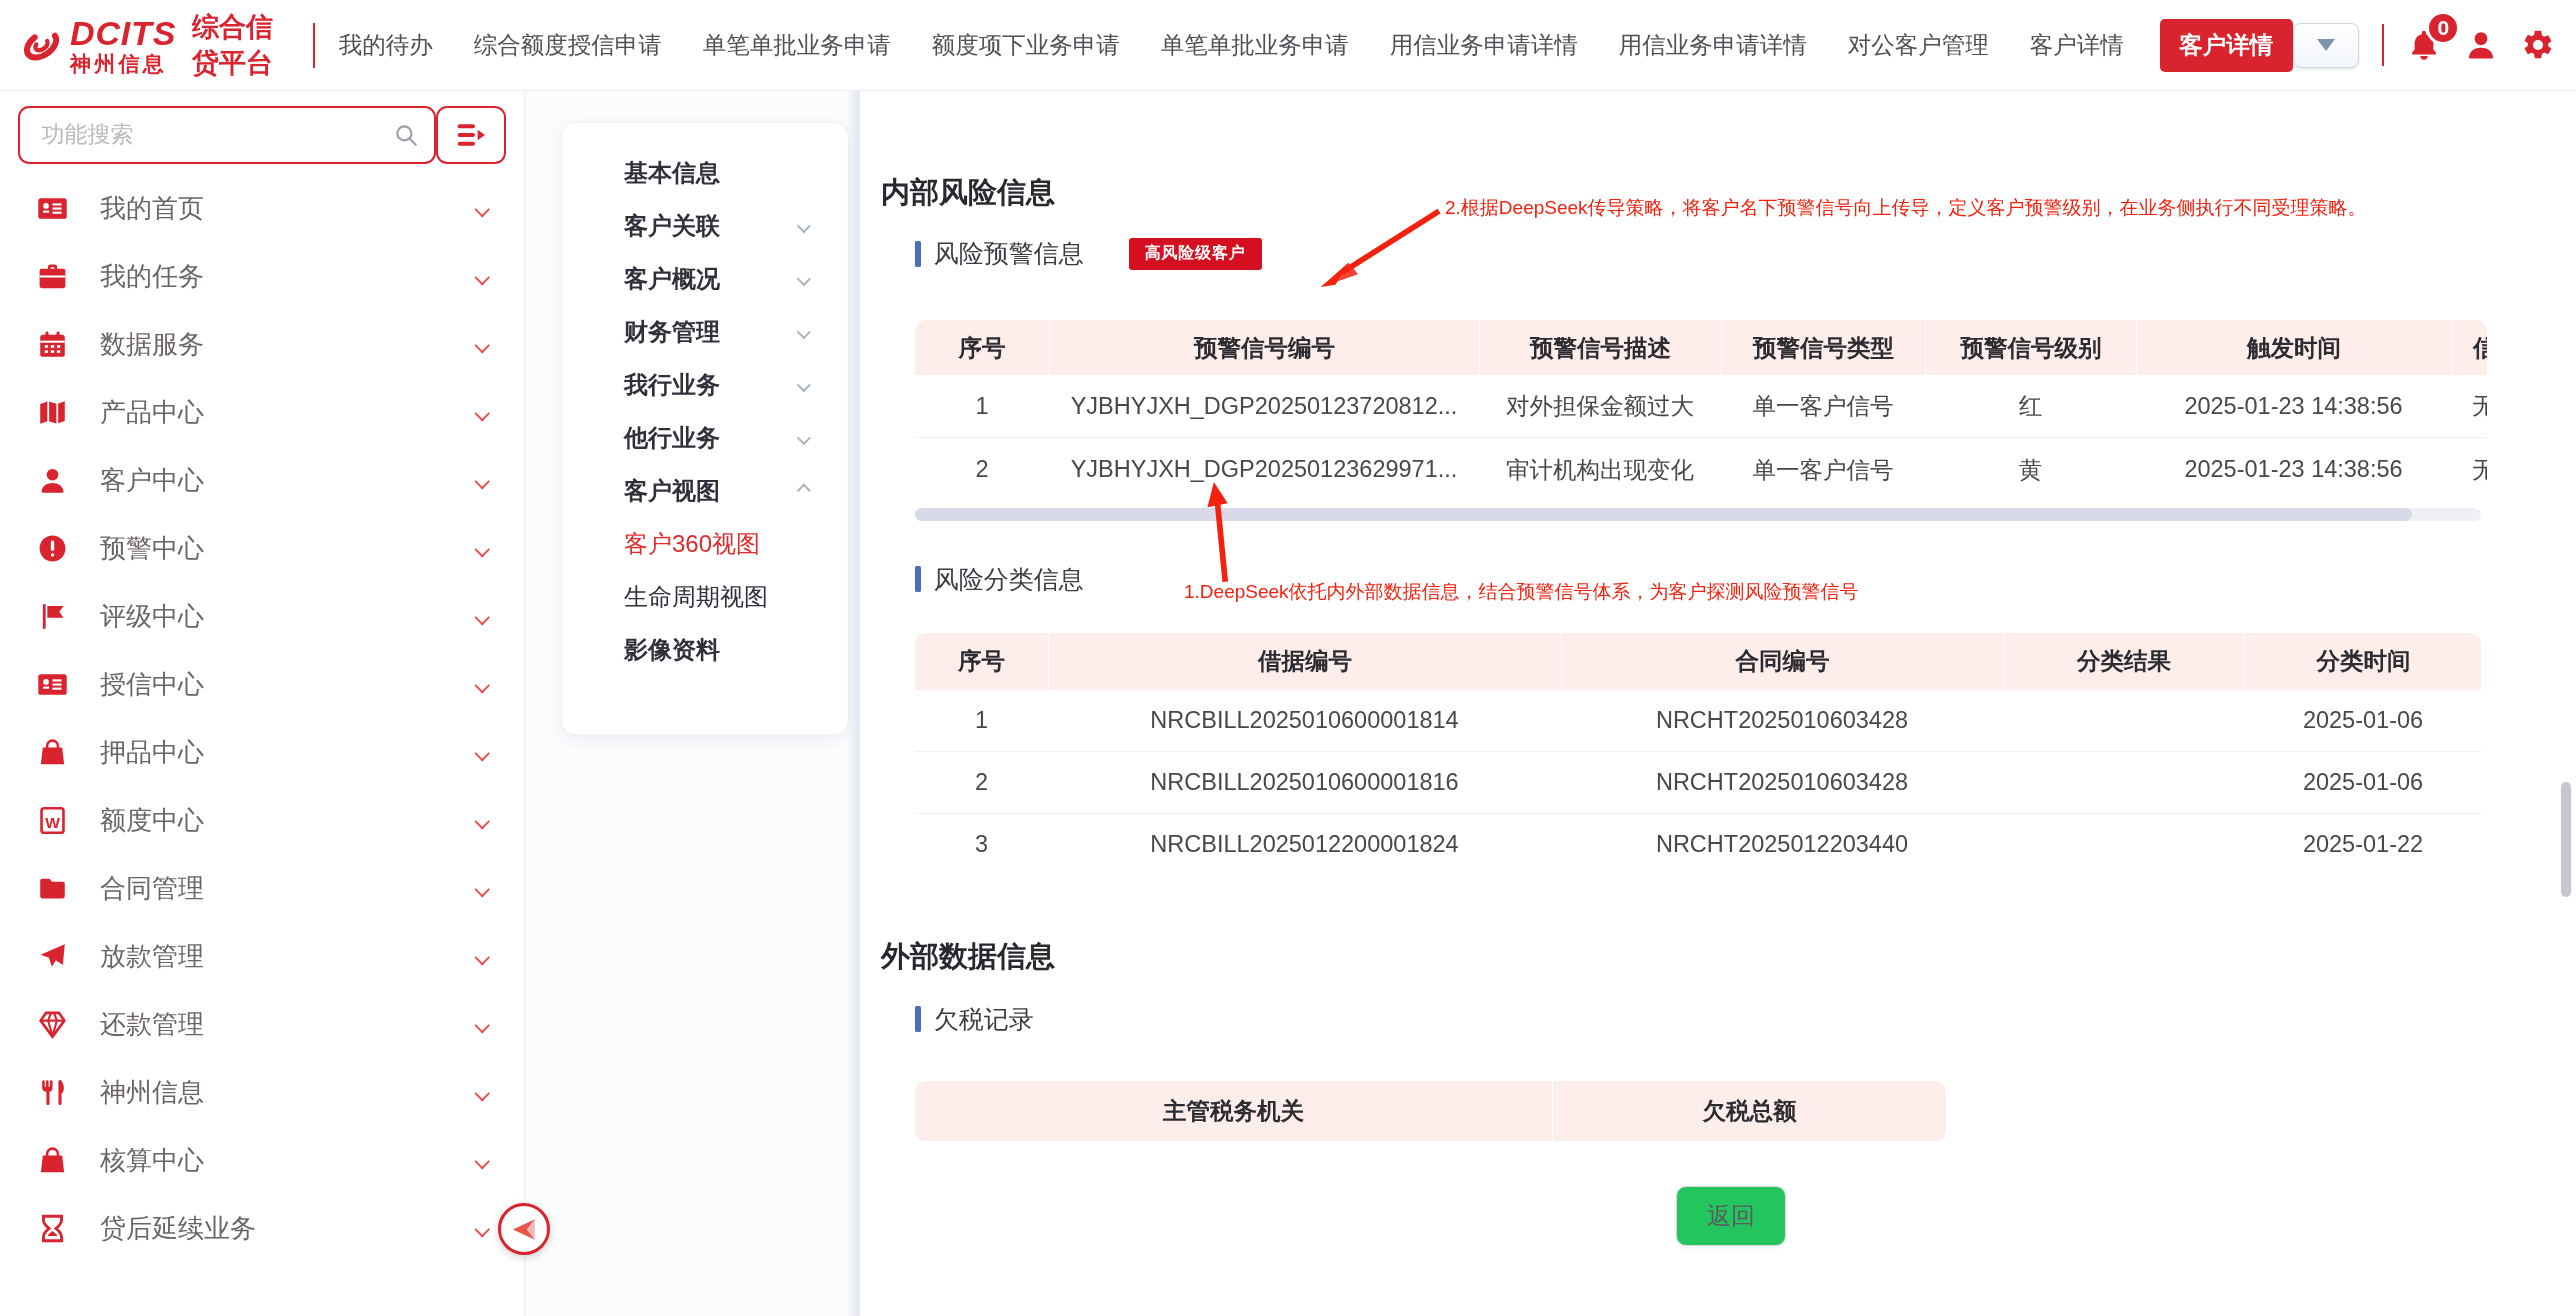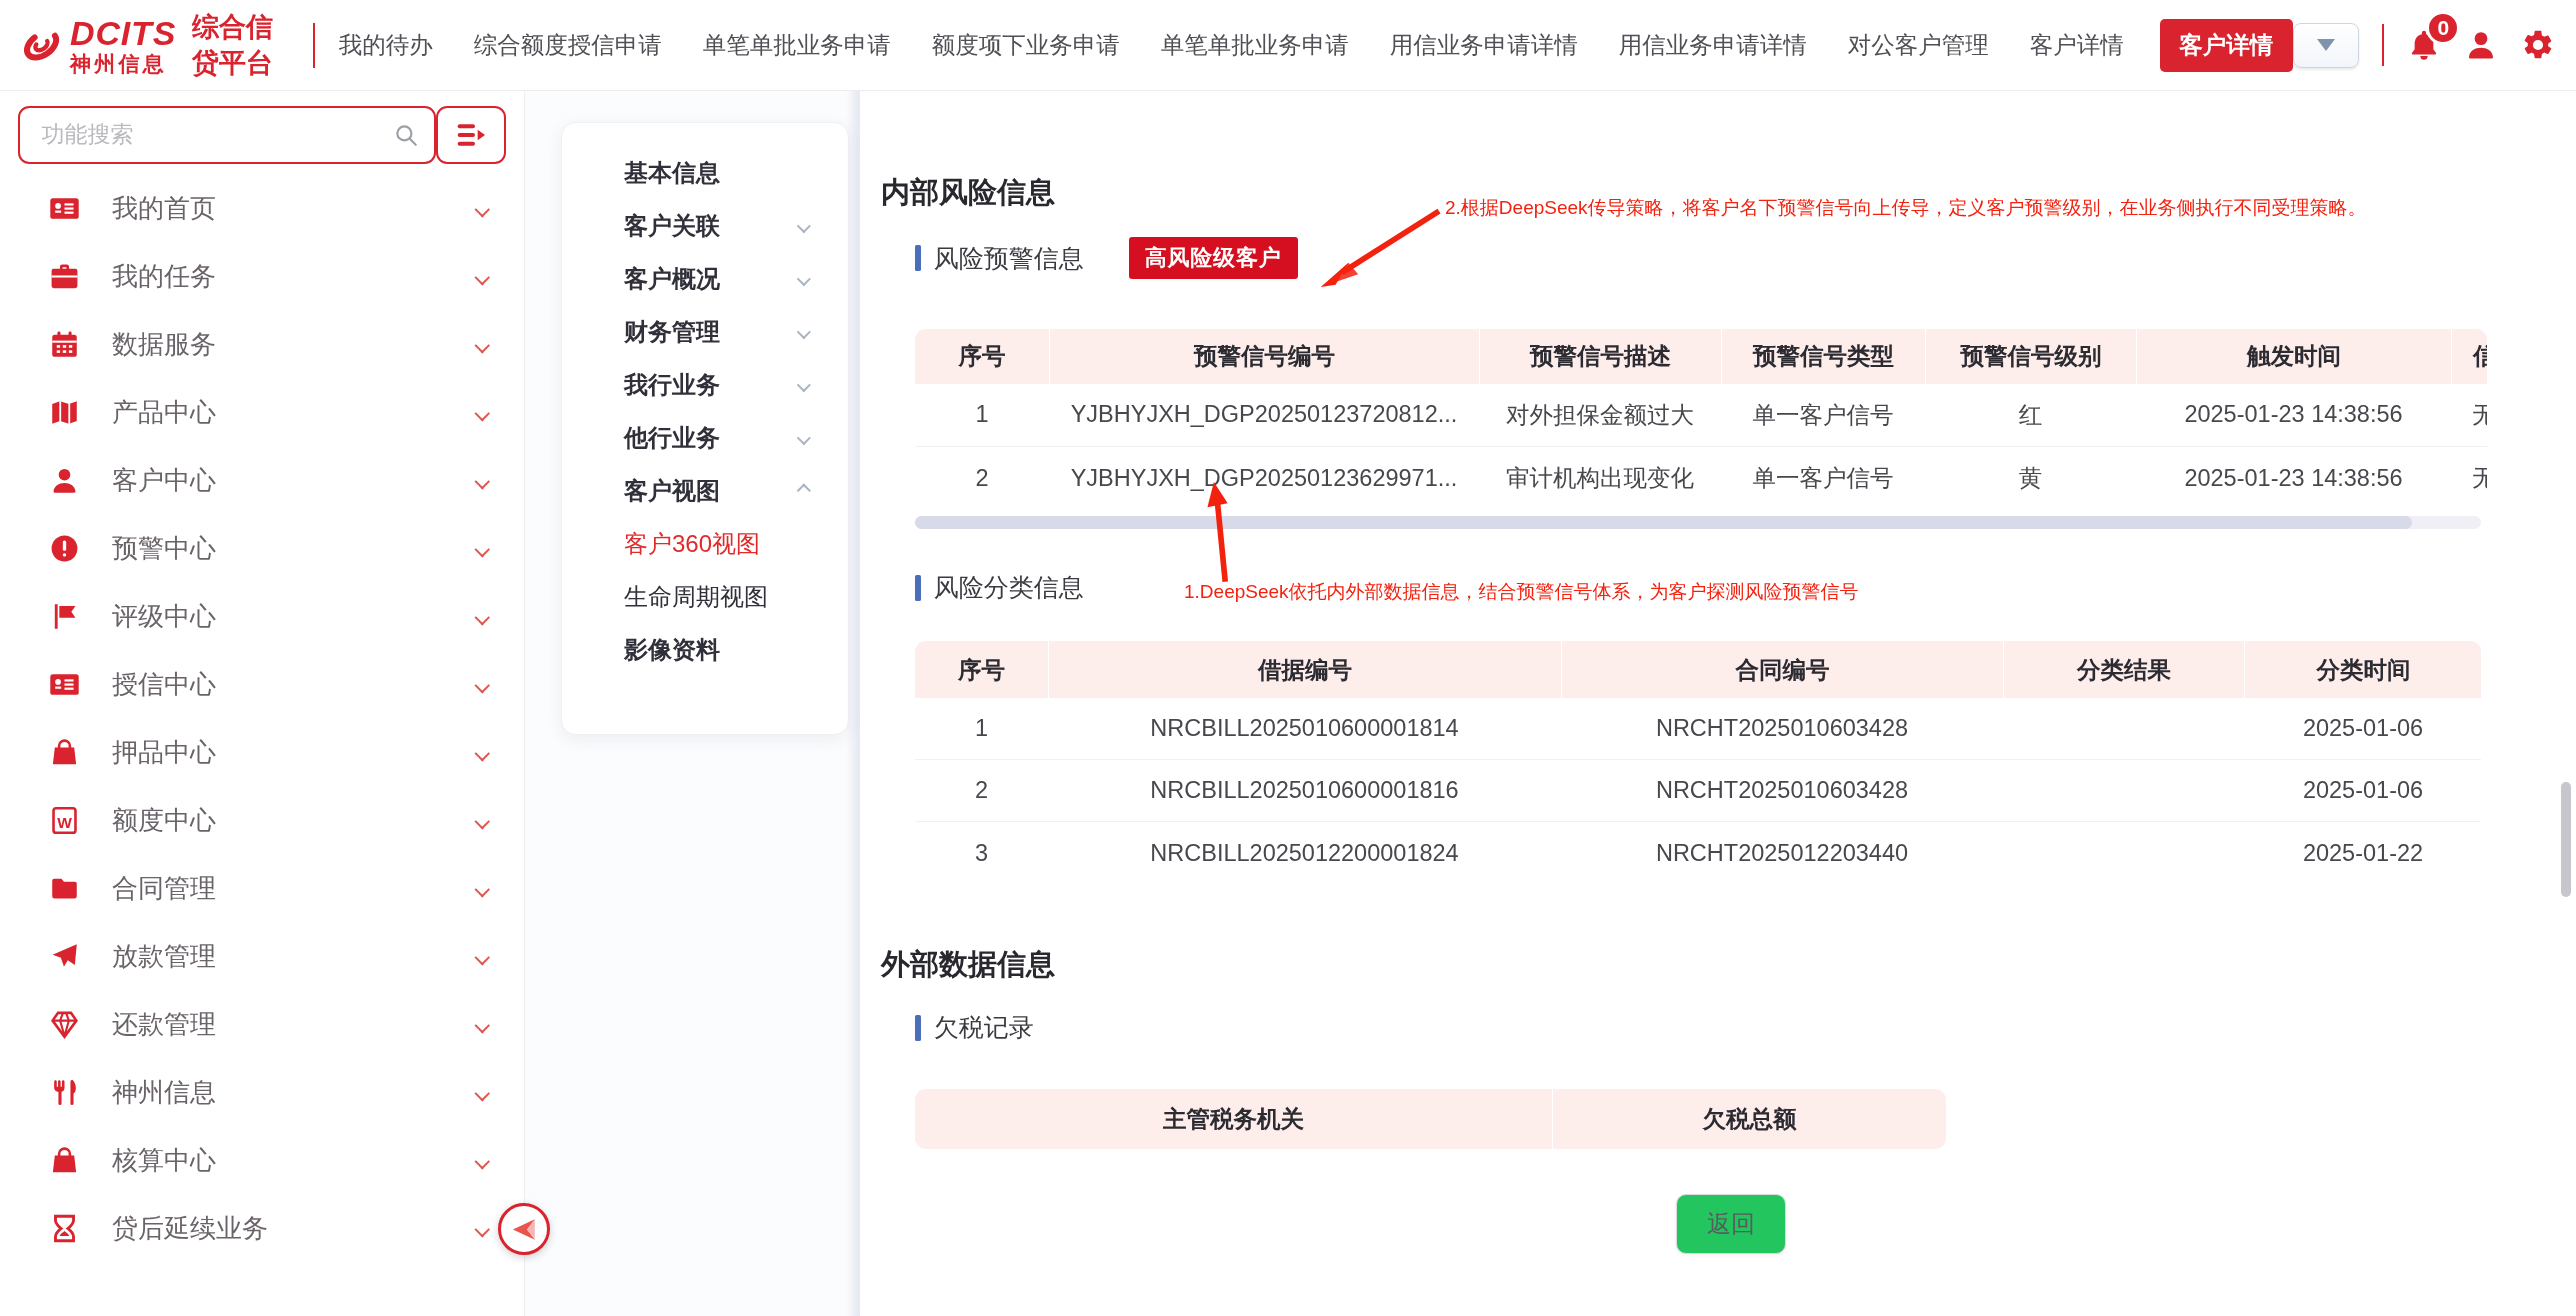--- a/index.html
+++ b/index.html
@@ -36,21 +36,21 @@
   main{flex:1;background:#fff;position:relative;overflow:hidden;}
 
   
   .search-row{display:flex;margin:14.6px 18px 0 18px;}
   .search-box{flex:1;height:58px;border:2.4px solid var(--accent);border-radius:11.3px;display:flex;align-items:center;position:relative;background:#fff;}
   .search-box input{border:none;outline:none;flex:1;margin:0 49px 0 19.4px;font-size:23px;color:#555;font-family:inherit;background:transparent;}
   .search-box input::placeholder{color:#b9b9bf;}
   .search-ic{position:absolute;right:14.6px;width:26px;height:26px;display:inline-flex;}
   .toggle{width:70px;height:58px;border:2.4px solid var(--accent);border-radius:11.3px;background:#fff;display:flex;align-items:center;justify-content:center;cursor:pointer;}
   .toggle svg{width:32px;height:32px;}
-  #side-menu{margin-top:11.3px;padding-left:12px;}
+  #side-menu{margin-top:11.3px;}
   .side-item{height:68px;display:flex;align-items:center;padding:0 37px;cursor:pointer;}
   .s-ic{width:31px;height:31px;color:var(--accent);display:inline-flex;flex-shrink:0;}
   .s-ic svg{width:100%;height:100%;fill:currentColor;}
   .s-label{margin-left:32px;font-size:26px;color:#6a6369;}
   .side-item .chev{margin-left:auto;}
   .chev{display:inline-block;width:10.5px;height:10.5px;border-right:2.4px solid #e2544d;border-bottom:2.4px solid #e2544d;transform:rotate(45deg);}
   .chev.gray{border-color:#a9b3c2;}
   .chev.up{transform:rotate(-135deg);}
   .float-btn{position:absolute;right:-26px;bottom:62px;width:52px;height:52px;border-radius:50%;background:#fff;border:3.2px solid var(--accent);box-shadow:0 2.4px 8px rgba(0,0,0,.18);display:flex;align-items:center;justify-content:center;z-index:6;cursor:pointer;}
   .float-btn svg{width:31px;height:31px;}
@@ -61,21 +61,21 @@
   .sub-item.bold{font-weight:bold;}
   .sub-item.active{color:#e12a2a;}
   .sub-item .chev{margin-left:auto;width:9.7px;height:9.7px;border-width:2px;}
 
   
   h1.sec{font-size:29px;font-weight:bold;color:#28282e;margin:84px 16px 0 21px;line-height:1.2;}
   h1.sec2{margin-top:63px;}
   .subhead{display:flex;align-items:center;margin:27.6px 0 0 55px;}
   .subhead .bar{width:5.7px;height:26px;background:var(--bar-blue);border-radius:1.6px;margin-right:13px;}
   .subhead .txt{font-size:25px;color:#3a3a41;}
-  .risk-badge{margin-left:45px;background:var(--badge-red);color:#fff;font-weight:bold;font-size:22px;padding:5.7px 16px;border-radius:3.2px;letter-spacing:0.8px;}
+  .risk-badge{margin-left:45px;background:var(--badge-red);color:#fff;font-weight:bold;font-size:16px;padding:5.7px 16px;border-radius:3.2px;letter-spacing:0.8px;}
   .subhead2{margin-top:42px;}
   .subhead3{margin-top:29px;}
 
   .tbl{margin-left:55px;border-radius:11.3px;overflow:hidden;background:#fff;}
   #t1{margin-top:50px;width:1572px;}
   #t2{margin-top:37px;width:1566px;}
   #t3{margin-top:45px;width:1031px;}
   .thead{display:grid;background:var(--header-pink);}
   .th{display:flex;align-items:center;justify-content:center;font-weight:bold;font-size:23.5px;color:#2b2b31;border-left:1.6px solid #fff;}
   .th:first-child{border-left:none;}

